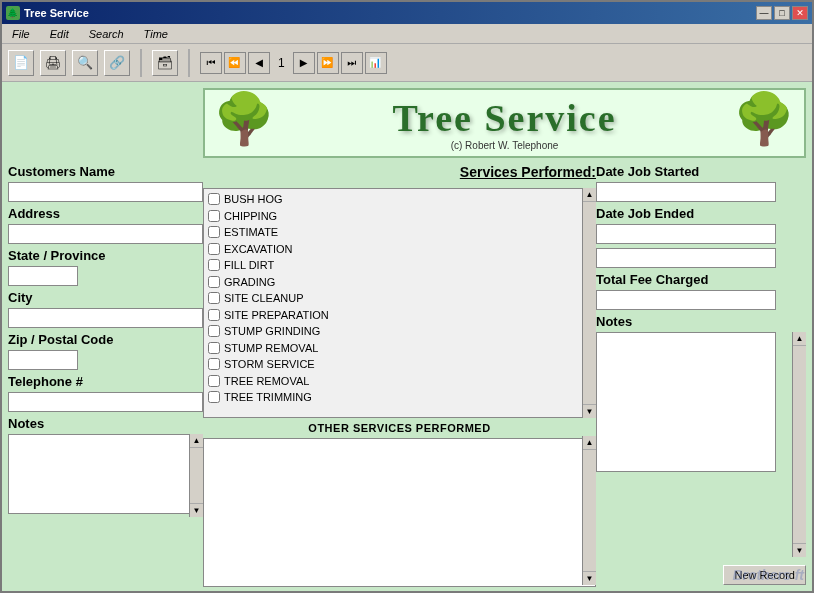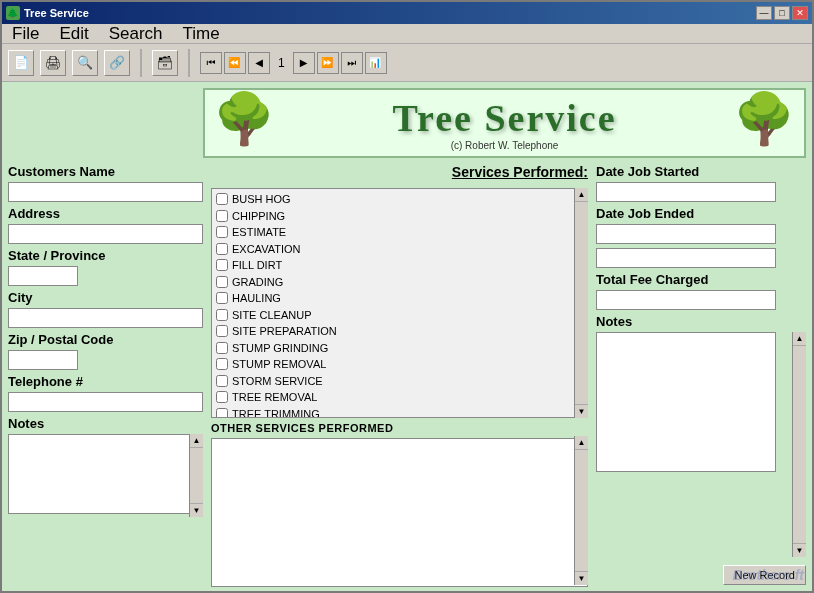--- a/index.html
+++ b/index.html
@@ -73,23 +73,24 @@
       background: #d4d0c8;
       height: 20px;
       display: flex;
       align-items: center;
       border-bottom: 1px solid #aaa;
       padding: 0 4px;
       gap: 8px;
     }
 
     .menu-item {
-      font-size: 17px;
+      font-size: 11px;
       padding: 2px 6px;
       cursor: pointer;
+      font-style: italic;
     }
 
     
     .toolbar {
       background: #d4d0c8;
       height: 38px;
       display: flex;
       align-items: center;
       padding: 0 6px;
       gap: 6px;
@@ -193,21 +194,21 @@
       right: 8px;
       top: 4px;
       font-size: 50px;
       color: #2a6e2a;
       line-height: 1;
     }
 
     
     .form-area {
       display: flex;
-      gap: 8px;
+      gap: 0;
       flex: 1;
     }
 
     
     .left-col {
       width: 195px;
       flex-shrink: 0;
       display: flex;
       flex-direction: column;
       gap: 4px;
@@ -275,20 +276,21 @@
       width: 12px;
       height: 12px;
       border: 1px solid #666;
       background: white;
       flex-shrink: 0;
     }
 
     .other-services-label {
       font-size: 11px;
       font-weight: bold;
+      text-align: center;
       margin-top: 4px;
       letter-spacing: 0.5px;
     }
 
     .other-services-box {
       border: 1px solid #888;
       background: white;
       flex: 1;
       margin-top: 2px;
       min-height: 60px;
@@ -464,24 +466,20 @@
             <div class="service-item">
               <input type="checkbox" class="service-check" style="">
                 <span>FILL DIRT</span>
             </div>
             <div class="service-item">
               <input type="checkbox" class="service-check" style="">
                 <span>GRADING</span>
             </div>
             <div class="service-item">
               <input type="checkbox" class="service-check" style="">
-                <span>HAULING</span>
-            </div>
-            <div class="service-item">
-              <input type="checkbox" class="service-check" style="">
                 <span>SITE CLEANUP</span>
             </div>
             <div class="service-item">
               <input type="checkbox" class="service-check" style="">
                 <span>SITE PREPARATION</span>
             </div>
             <div class="service-item">
               <input type="checkbox" class="service-check" style="">
                 <span>STUMP GRINDING</span>
             </div>

